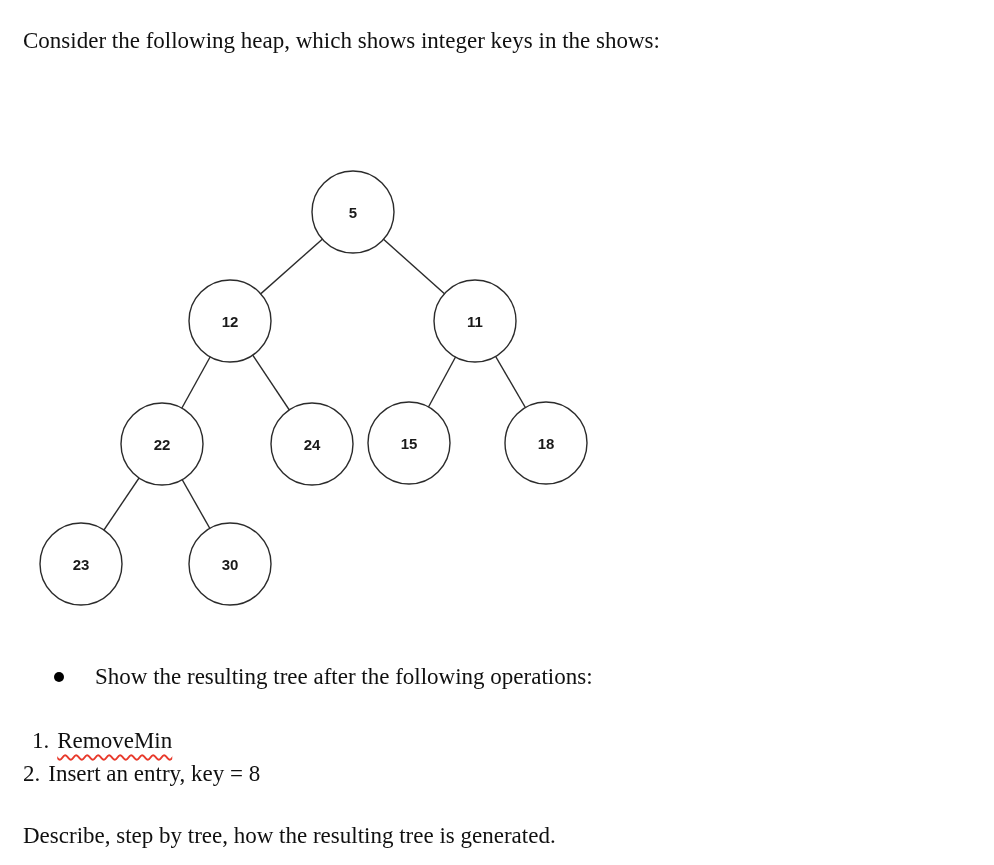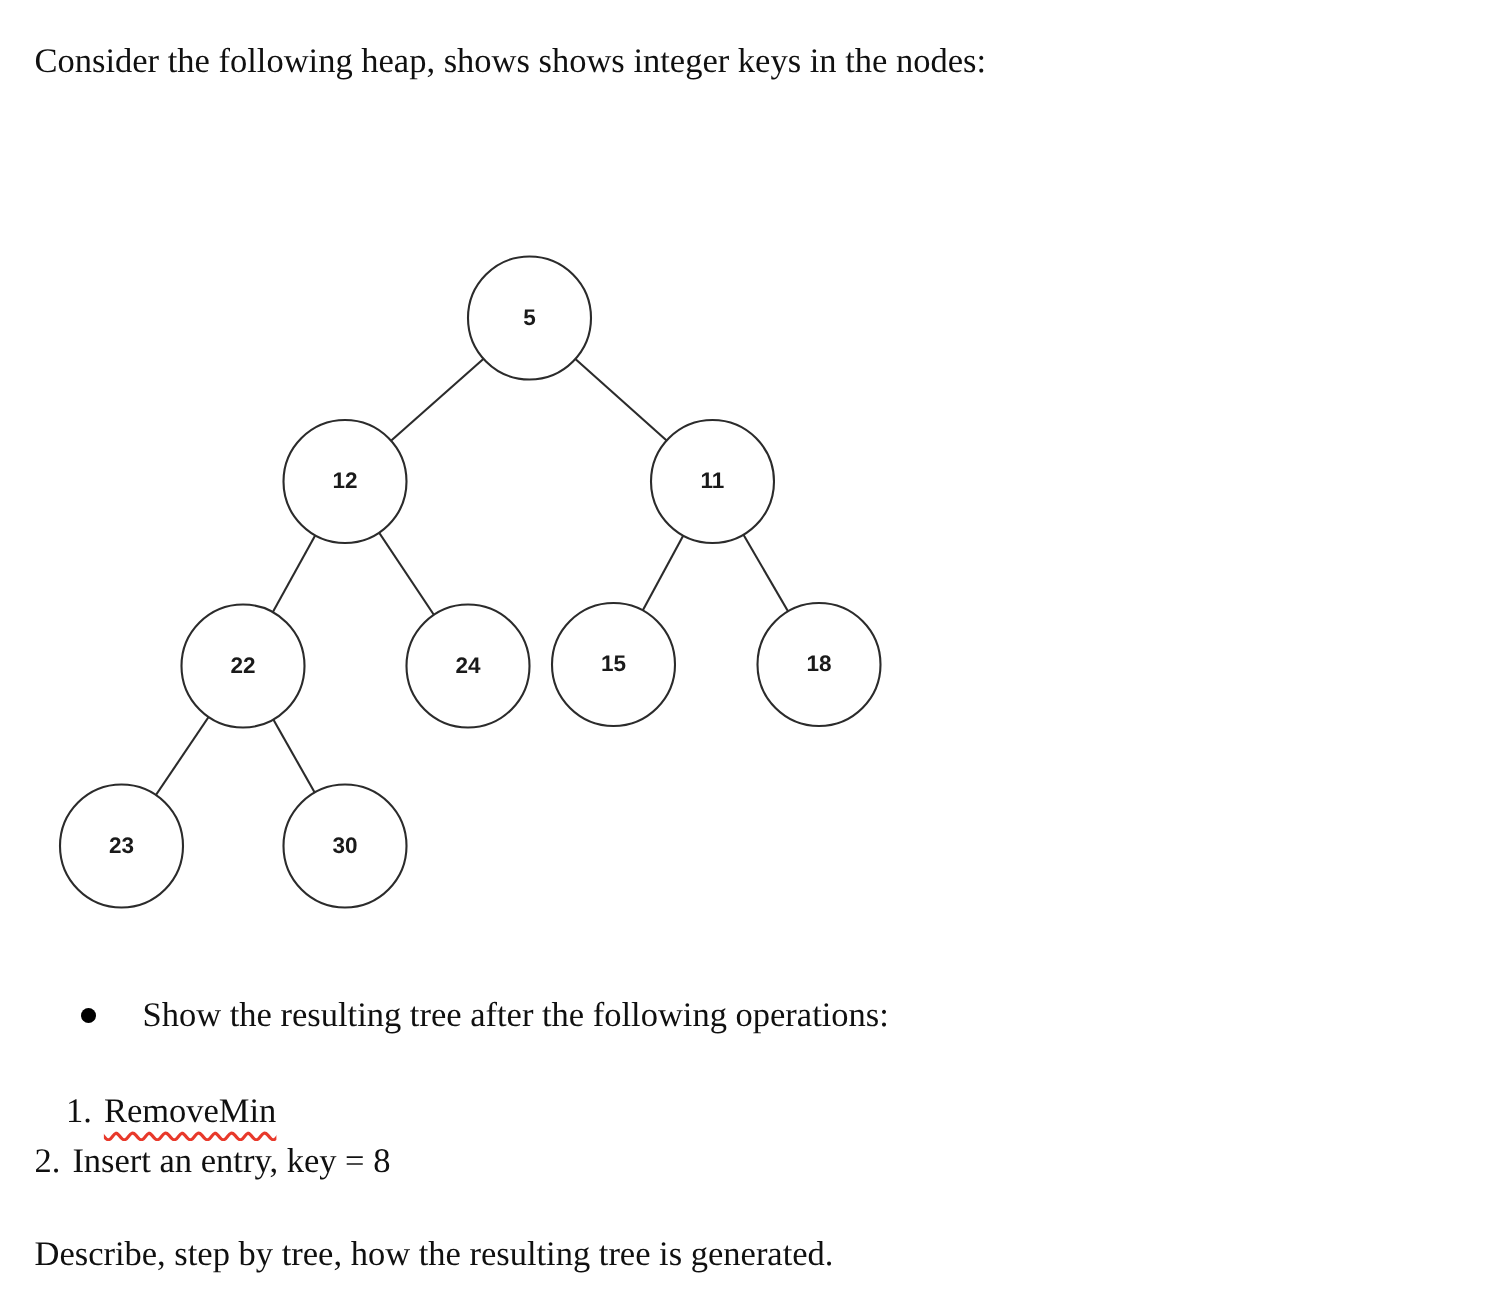--- a/index.html
+++ b/index.html
@@ -51,21 +51,21 @@
   }
   .list-item {
     position: absolute;
     font-size: 23px;
     line-height: 1.3;
     white-space: nowrap;
   }
   .list-item .num {
     margin-right: 8px;
   }
-  #list-item-1 { left: 44px; top: 726px; }
+  #list-item-1 { left: 32px; top: 726px; }
   #list-item-2 { left: 23px; top: 759px; }
   .wavy {
     text-decoration-line: underline;
     text-decoration-style: wavy;
     text-decoration-color: #e8392b;
     text-decoration-thickness: 2px;
     text-underline-offset: 6px;
   }
   .footer-line {
     position: absolute;
@@ -75,21 +75,21 @@
     font-size: 23px;
     line-height: 1.3;
     white-space: nowrap;
   }
 </style>
 </head>
 <body>
 
 <main class="page">
 
-  <p class="page-title">Consider the following heap, shows shows integer keys in the nodes:</p>
+  <p class="page-title">Consider the following heap, which shows integer keys in the shows:</p>
 
   <svg id="tree-svg" viewBox="0 0 994 865" aria-hidden="true">
       <line x1="353" y1="212" x2="230" y2="321" stroke="#2b2b2b" stroke-width="1.4"></line>
       <line x1="353" y1="212" x2="475" y2="321" stroke="#2b2b2b" stroke-width="1.4"></line>
       <line x1="230" y1="321" x2="162" y2="444" stroke="#2b2b2b" stroke-width="1.4"></line>
       <line x1="230" y1="321" x2="312" y2="444" stroke="#2b2b2b" stroke-width="1.4"></line>
       <line x1="475" y1="321" x2="409" y2="443" stroke="#2b2b2b" stroke-width="1.4"></line>
       <line x1="475" y1="321" x2="546" y2="443" stroke="#2b2b2b" stroke-width="1.4"></line>
       <line x1="162" y1="444" x2="81" y2="564" stroke="#2b2b2b" stroke-width="1.4"></line>
       <line x1="162" y1="444" x2="230" y2="564" stroke="#2b2b2b" stroke-width="1.4"></line>

